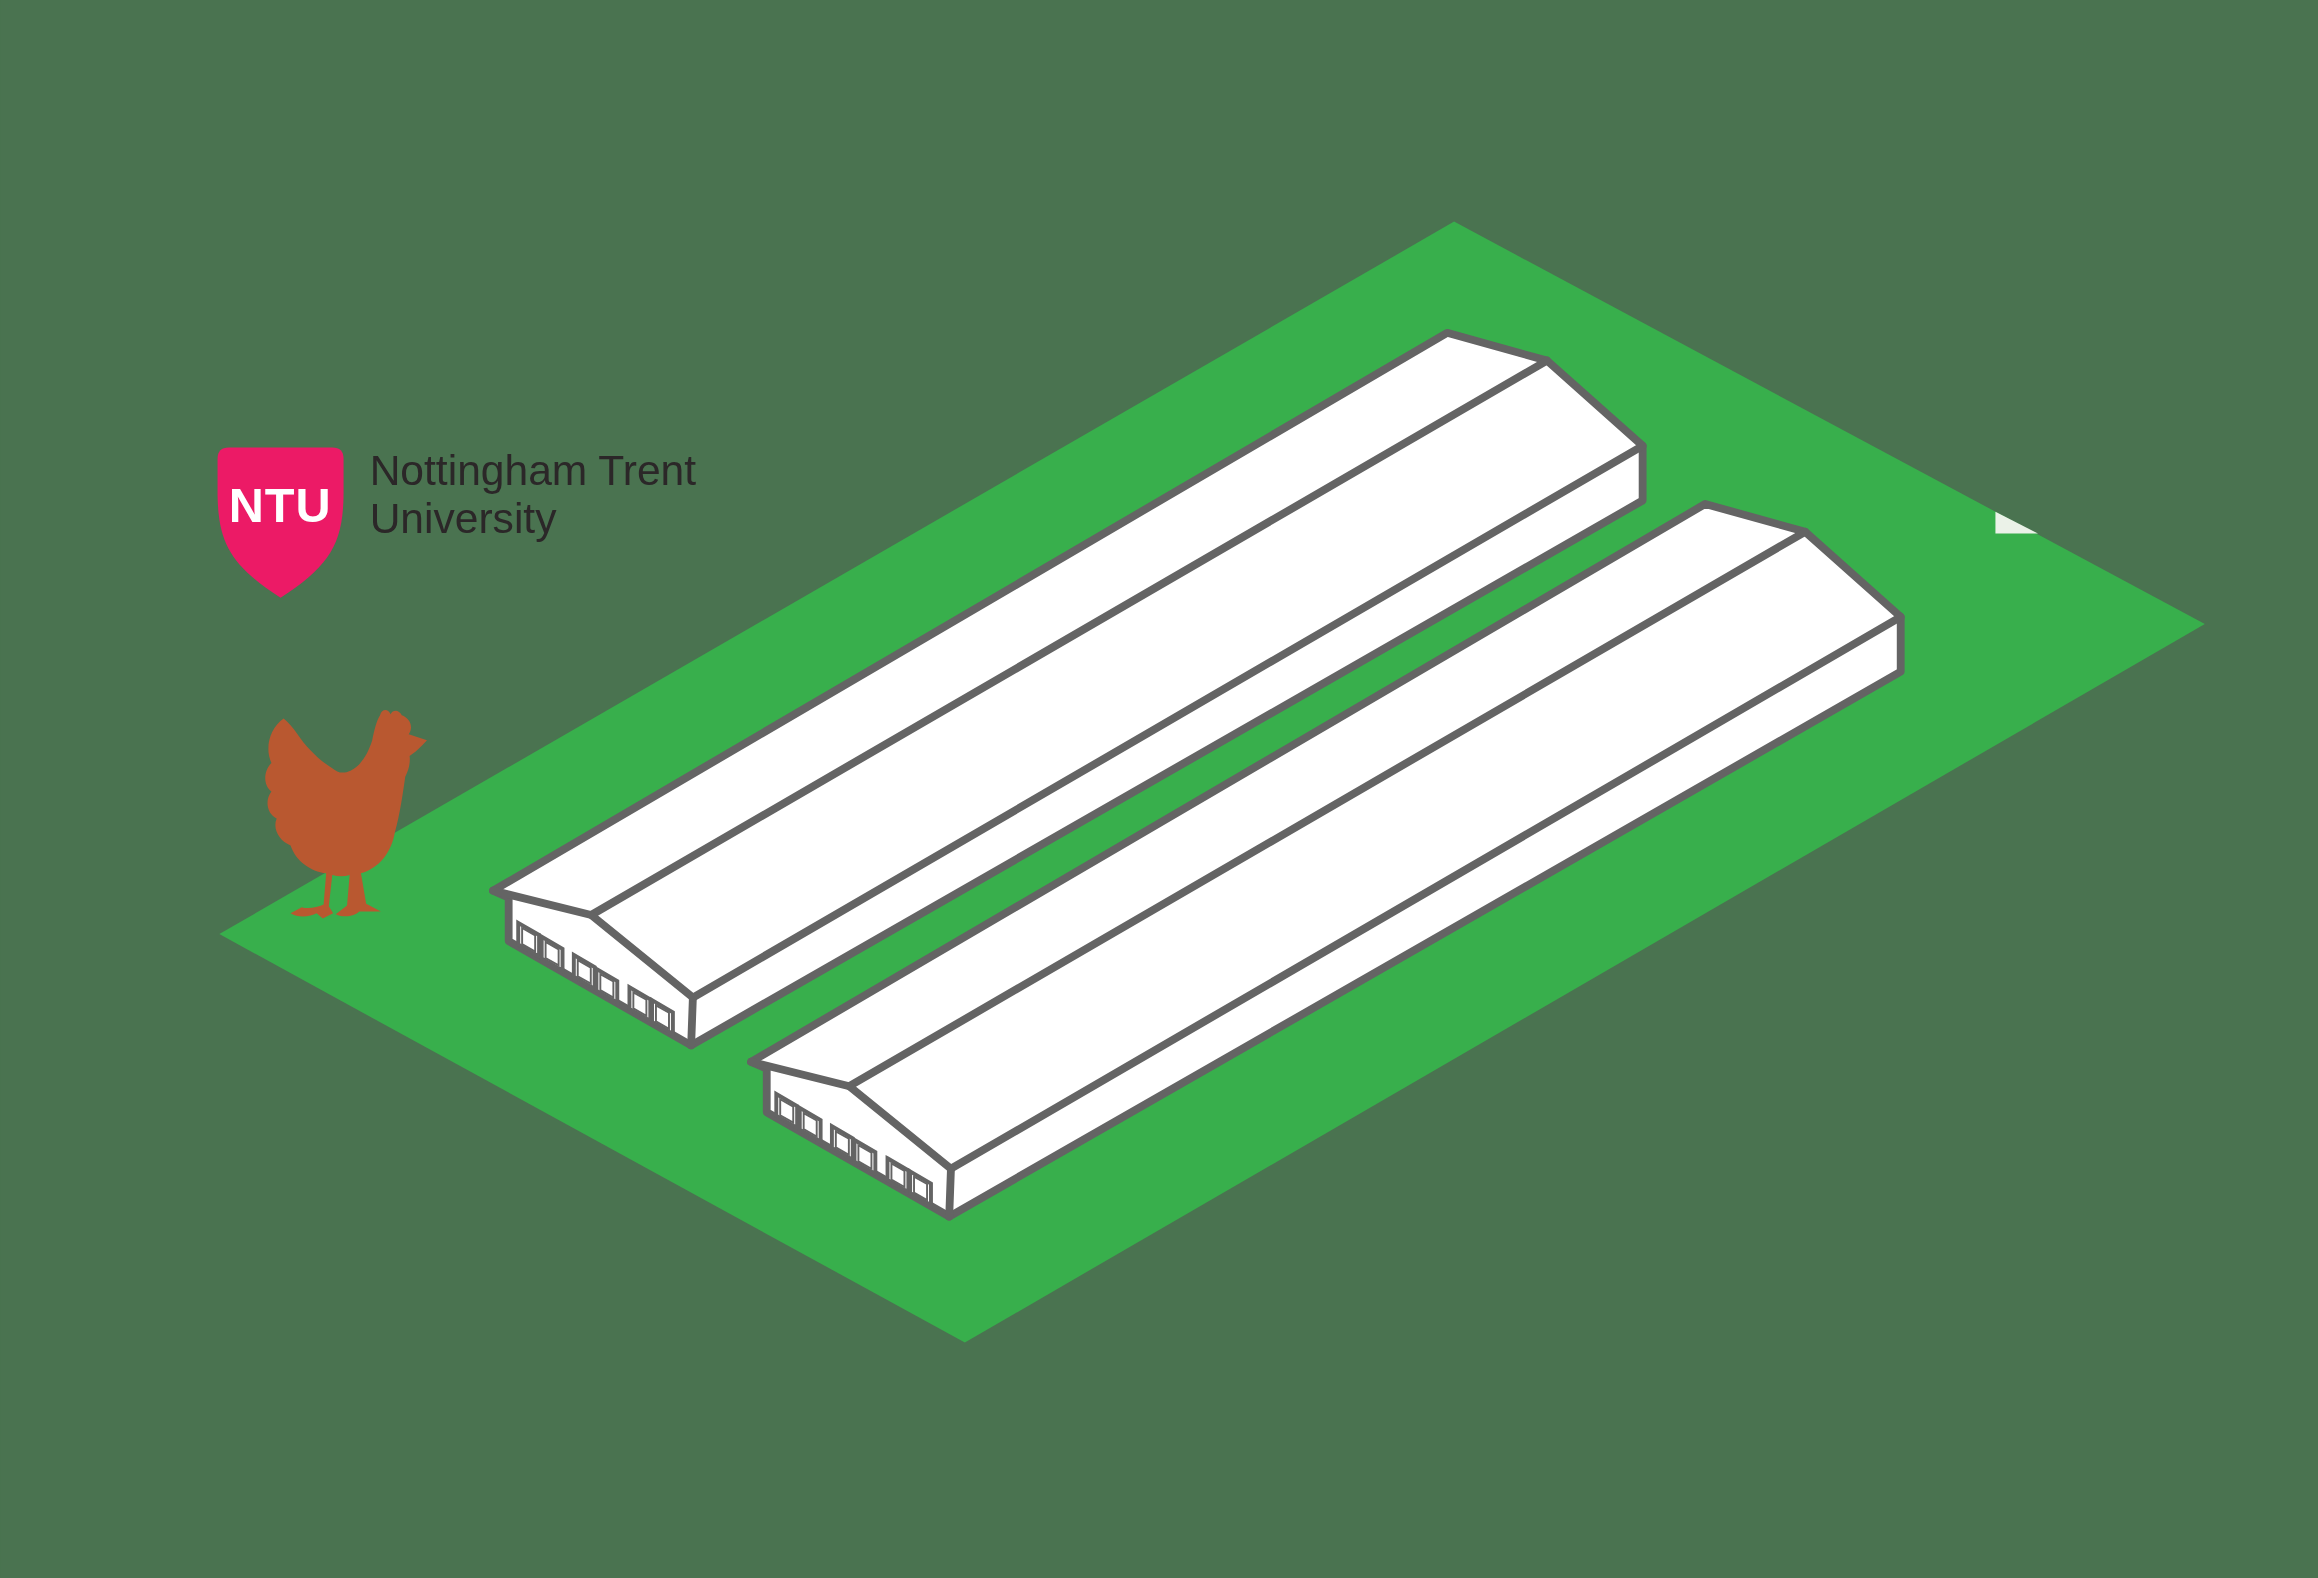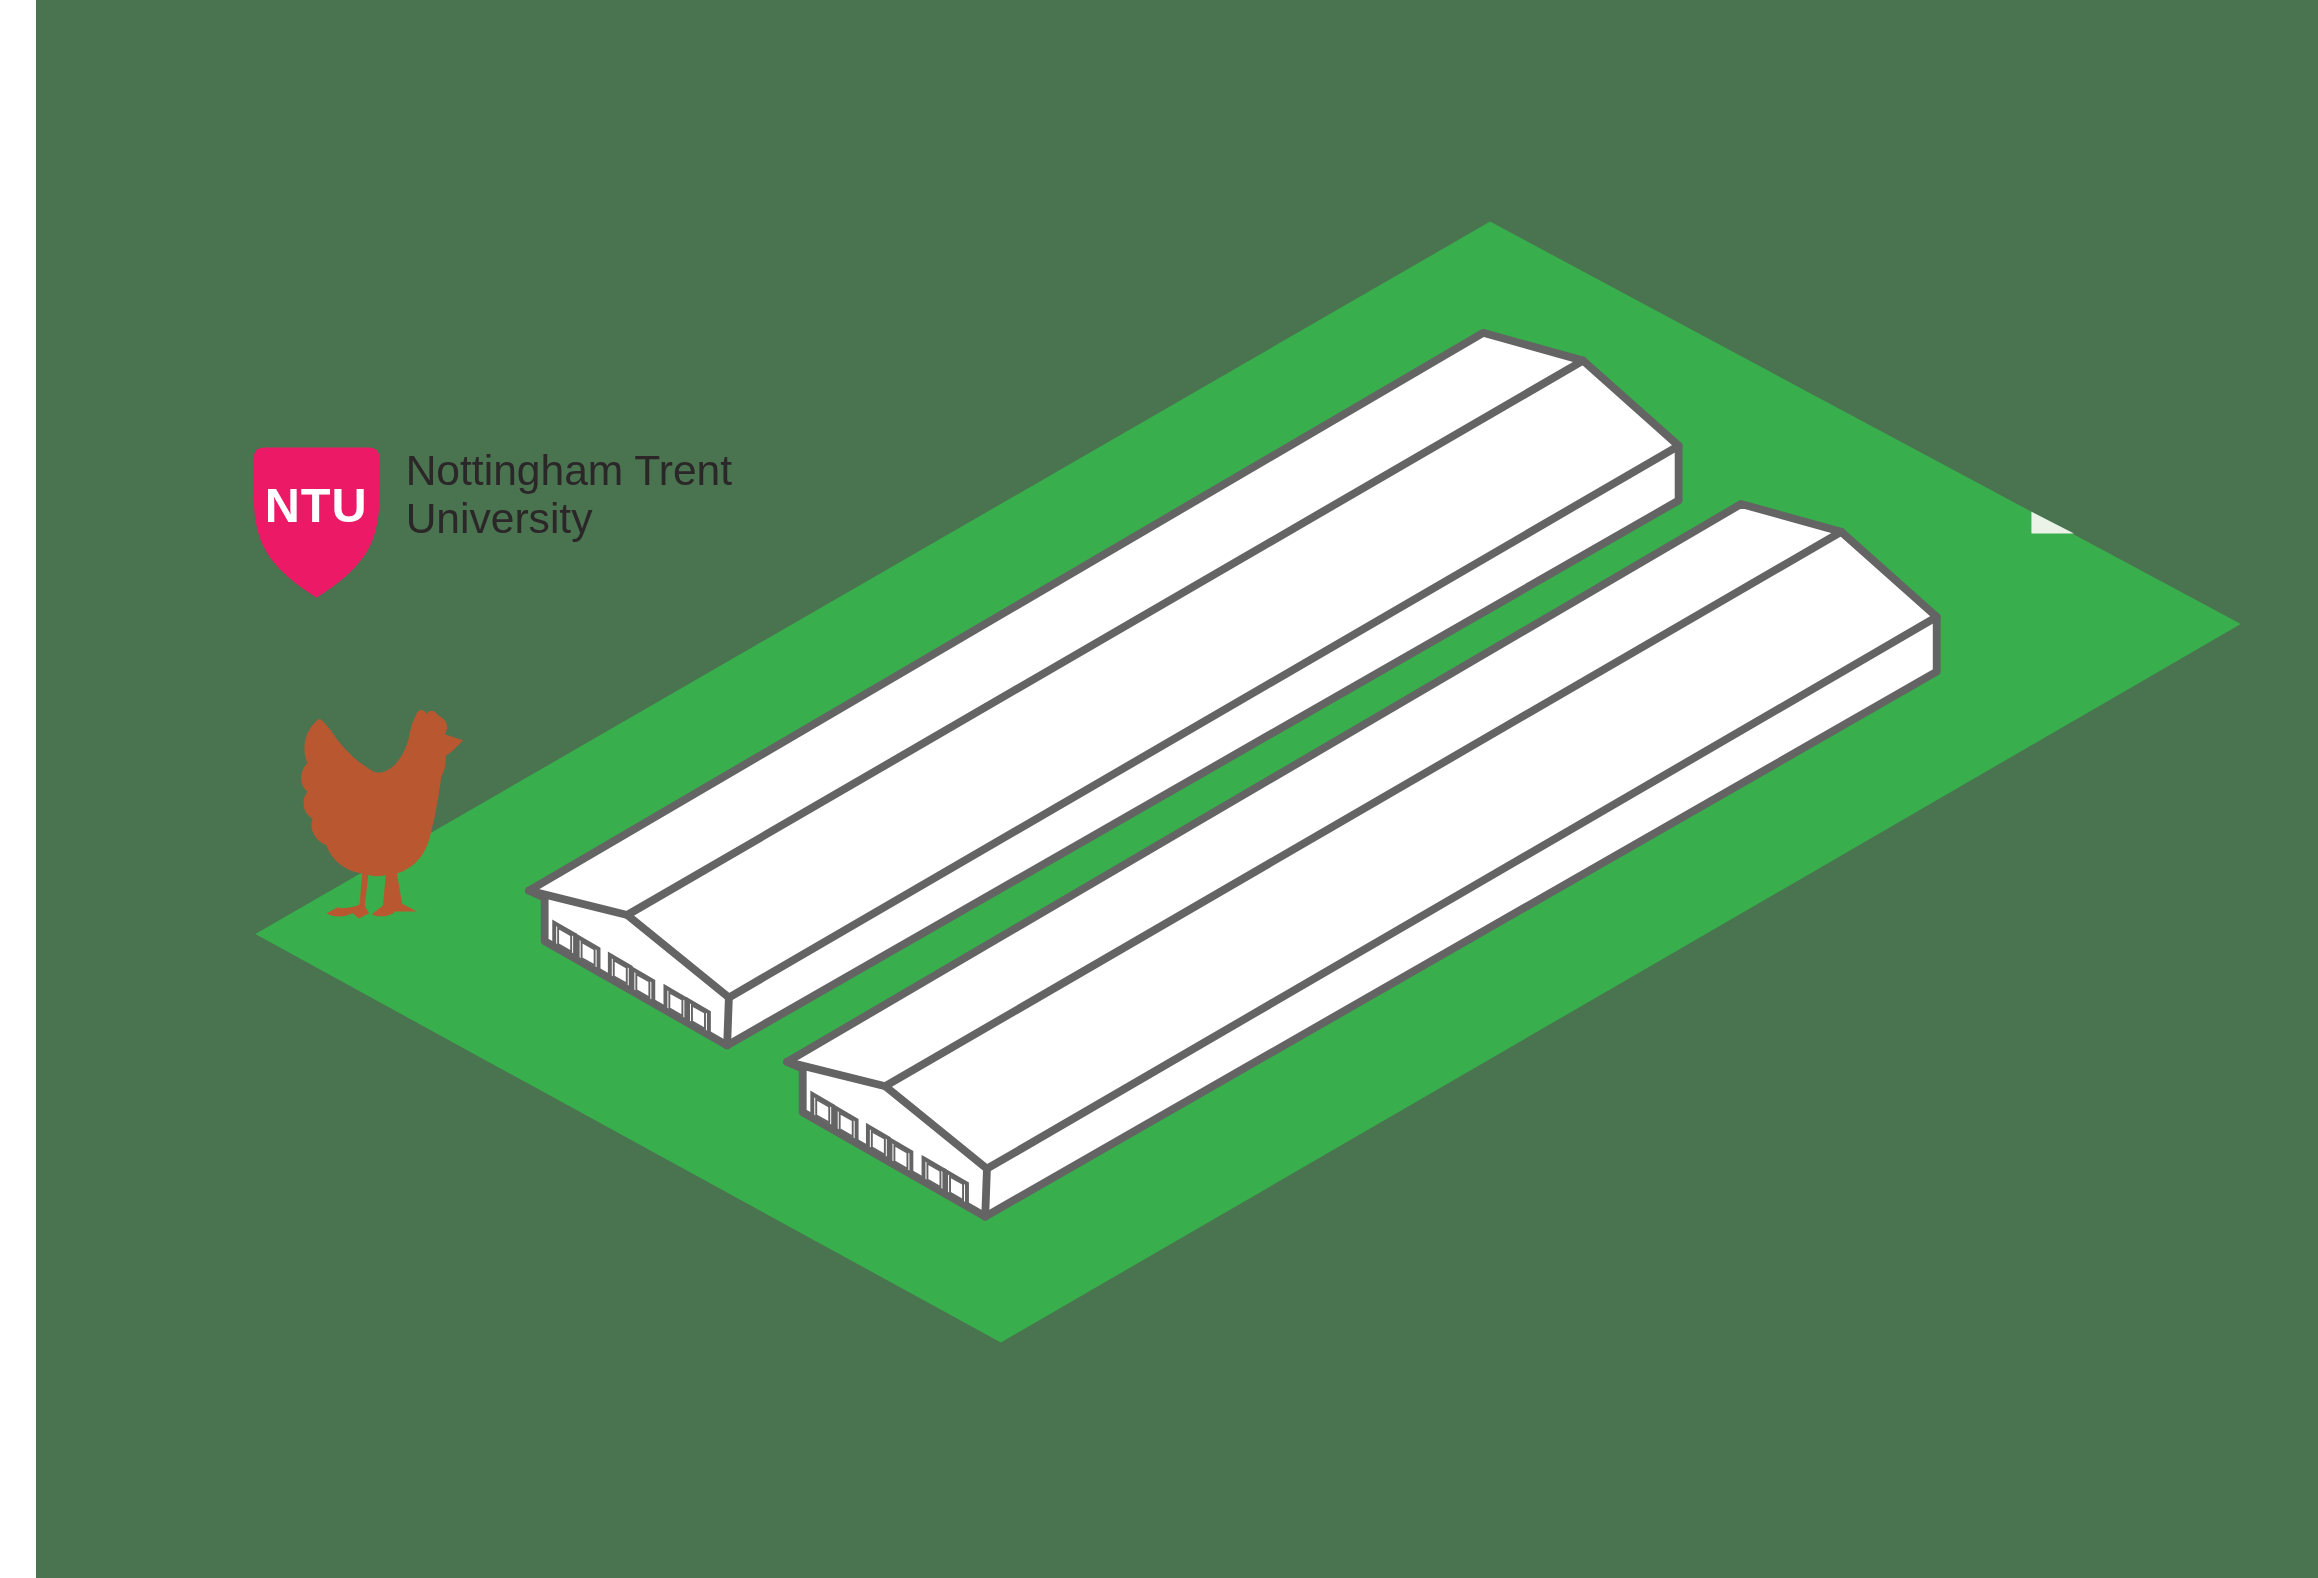--- a/index.html
+++ b/index.html
@@ -6,21 +6,20 @@
     margin: 0;
     padding: 0;
     overflow: hidden;
     font-family: "Liberation Sans", sans-serif;
   }
   .stage {
     position: relative;
     width: 2023px;
     height: 1578px;
     background: var(--background, #4A7350);
-    margin-left: 36px;
   }
   svg.scene { display: block; width: 2319px; height: 1578px; }
 
   .bg-rect       { fill: var(--background, #4A7350); }
   .field         { fill: var(--field-green, #38AF4C); }
   .field-notch   { fill: var(--notch-white, #EBF2E8); }
 
   .barn-outline  { fill: var(--barn-white, #FFFFFF); stroke: var(--line-gray, #646464);
                    stroke-width: 9; stroke-linejoin: round; }
   .barn-line     { fill: none; stroke: var(--line-gray, #646464);

